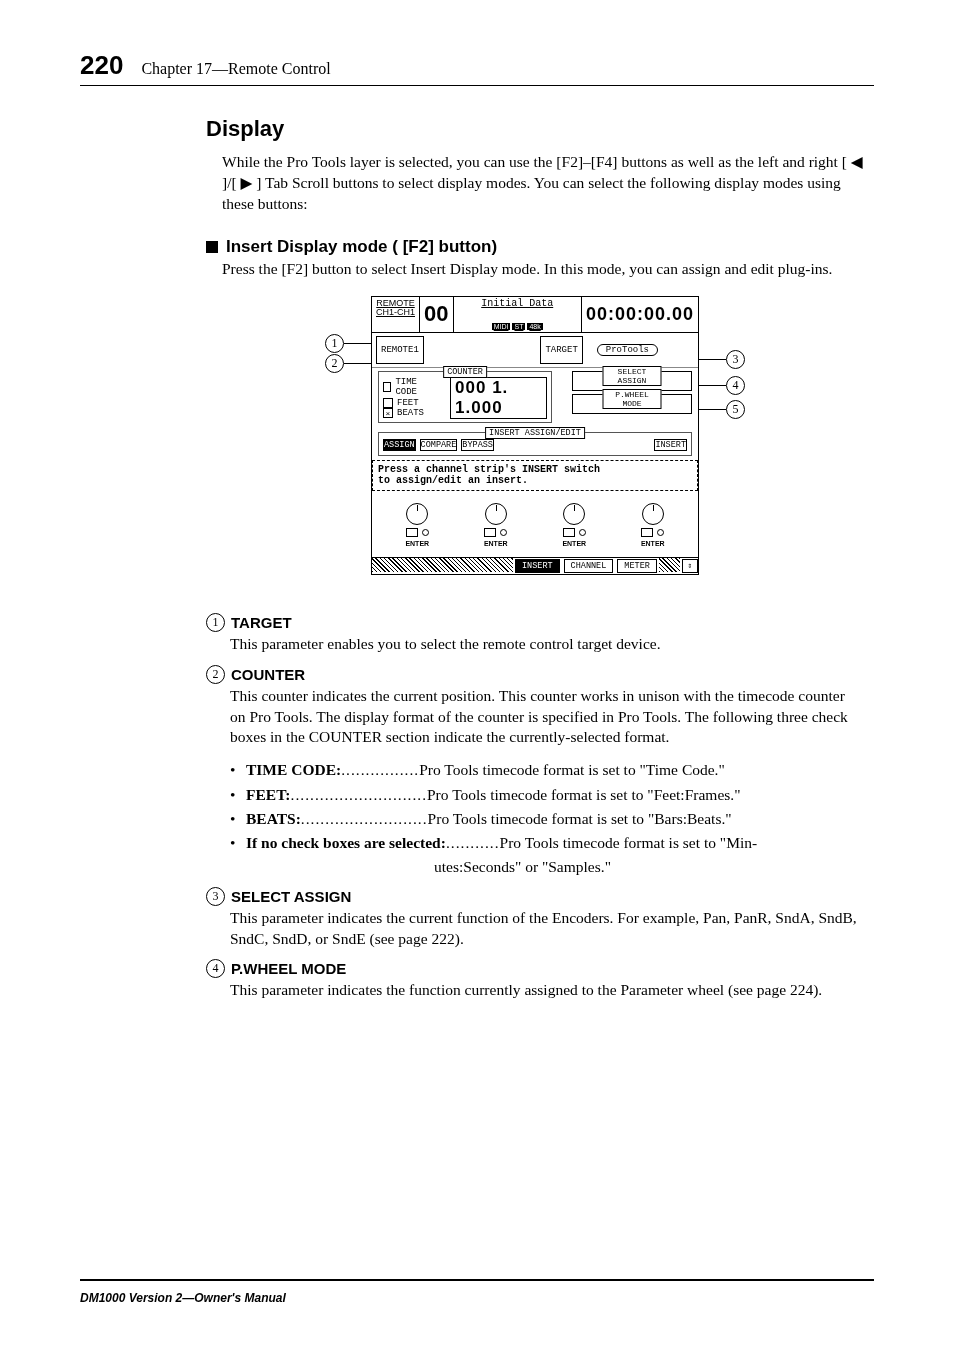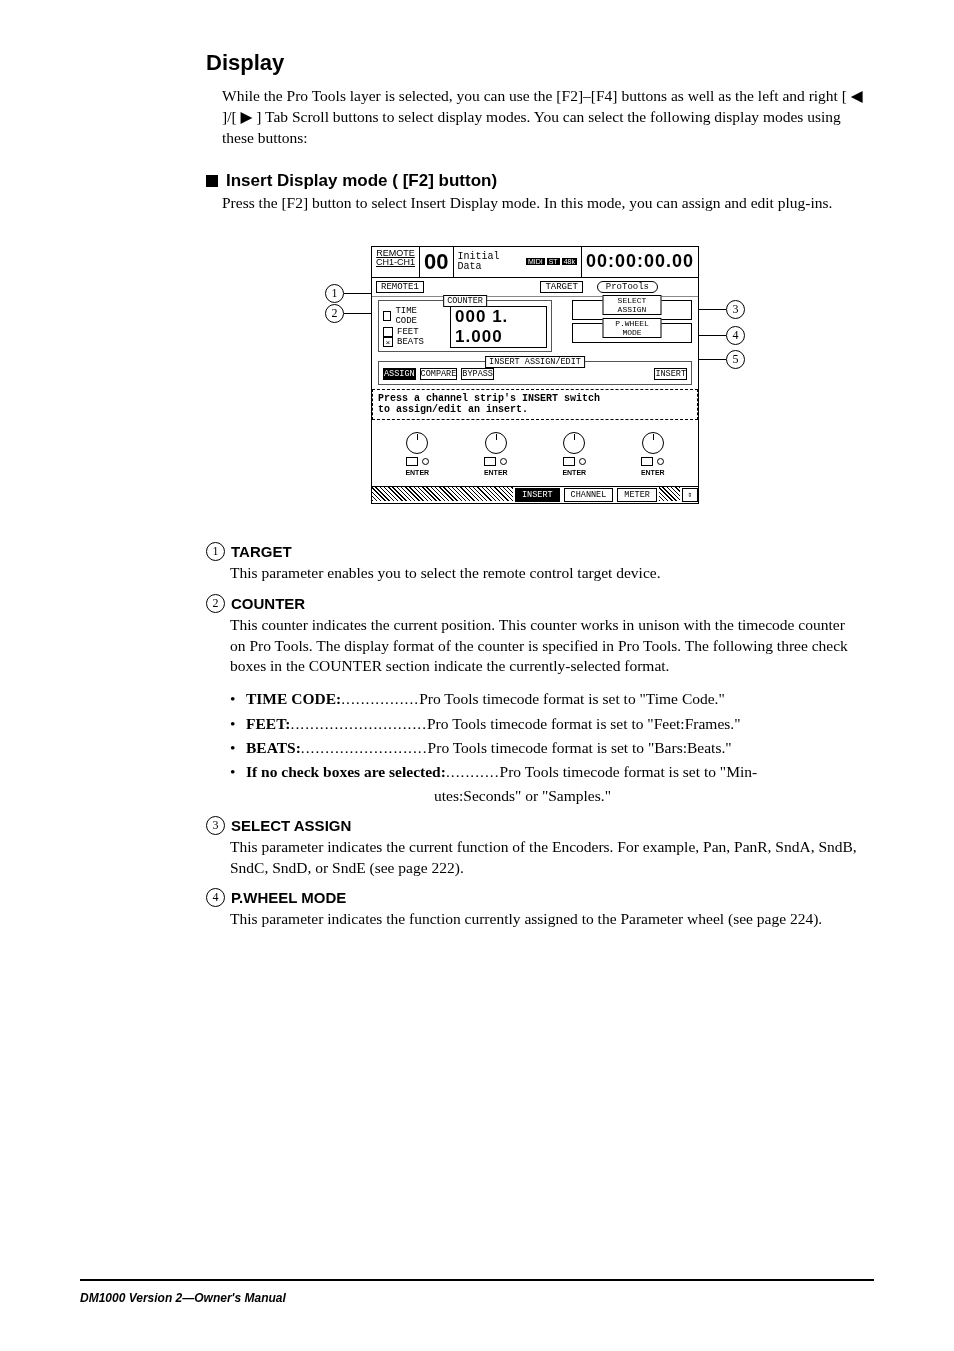--- a/index.html
+++ b/index.html
@@ -58,21 +58,21 @@
   }
   .mode-title {
     font-family: Arial, Helvetica, sans-serif;
     font-weight: bold;
     font-size: 17px;
   }
   .mode-desc {
     margin-left: 16px;
     font-size: 15.5px;
     line-height: 1.35;
-    margin-bottom: 32px;
+    margin-bottom: 16px;
   }
   .figure-wrap {
     display: flex;
     justify-content: center;
     margin: 10px 0 38px 0;
   }
   .figure {
     position: relative;
   }
   .callout-left, .callout-right {
@@ -101,28 +101,28 @@
     background: #fff;
   }
   .sc-top {
     display:flex; align-items:stretch; border-bottom:1px solid #000;
   }
   .sc-top > div { border-right:1px solid #000; padding:2px 4px; display:flex; align-items:center; }
   .sc-top > div:last-child { border-right:none; }
   .remote-lbl { flex-direction:column; align-items:flex-start; font-weight:normal; line-height:1; padding:2px 3px;}
   .remote-lbl span { text-decoration: underline; font-family: Arial,sans-serif; font-size:9px;}
   .big00 { font-family: Arial,sans-serif; font-size:22px; font-weight:bold; padding:0 2px;}
-  .init { flex:1; flex-direction:row; align-items:flex-start; line-height:1; gap:14px; padding:2px 3px;}
+  .init { flex:1; flex-direction:column; align-items:flex-start; line-height:1; gap:14px; padding:2px 3px;text-decoration:underline;}
   .tags { display:flex; gap:2px; }
   .tag { background:#000; color:#fff; font-size:7px; padding:0 2px; font-family:Arial,sans-serif;}
   .tc-big { font-family: Arial,sans-serif; font-weight:bold; font-size:18px; letter-spacing:1px; padding:0 4px;}
   .sc-row2 {
     display:flex; align-items:center; padding:3px 4px; gap:6px; border-bottom:1px solid #888;
   }
-  .chip { border:1px solid #000; padding:0 4px; font-size:9px; }
+  .chip { border:1px solid #000; padding:8px 4px; font-size:9px; }
   .chip.round { border-radius:6px; padding:0 8px; }
   .sc-section {
     padding: 3px 6px;
     position: relative;
   }
   .box-label {
     font-size:8.5px; border:1px solid #000; display:inline-block; padding:0 3px;
     position:relative; top:-1px; background:#fff;
   }
   .counter-block {
@@ -187,20 +187,24 @@
     position:absolute; bottom:46px; left:80px; font-style:italic; font-family: Arial,Helvetica,sans-serif; font-weight:bold; font-size:12px;
   }
   .footer-rule {
     position:absolute; bottom:70px; left:80px; right:80px; border-top:2px solid #000;
   }
 </style>
 </head>
 <body>
 
 <div class="page">
+  <div class="header-line">
+    <span class="page-num">220</span>
+    <span>Chapter 17—Remote Control</span>
+  </div>
 
   <div class="content">
     <h1 class="display">Display</h1>
     <div class="intro">While the Pro Tools layer is selected, you can use the [F2]–[F4] buttons as well as the left and right [ ◀ ]/[ ▶ ] Tab Scroll buttons to select display modes. You can select the following display modes using these buttons:</div>
 
     <div class="mode-head">
       <span class="mode-square"></span>
       <span class="mode-title">Insert Display mode ( [F2] button)</span>
     </div>
     <div class="mode-desc">Press the [F2] button to select Insert Display mode. In this mode, you can assign and edit plug-ins.</div>

